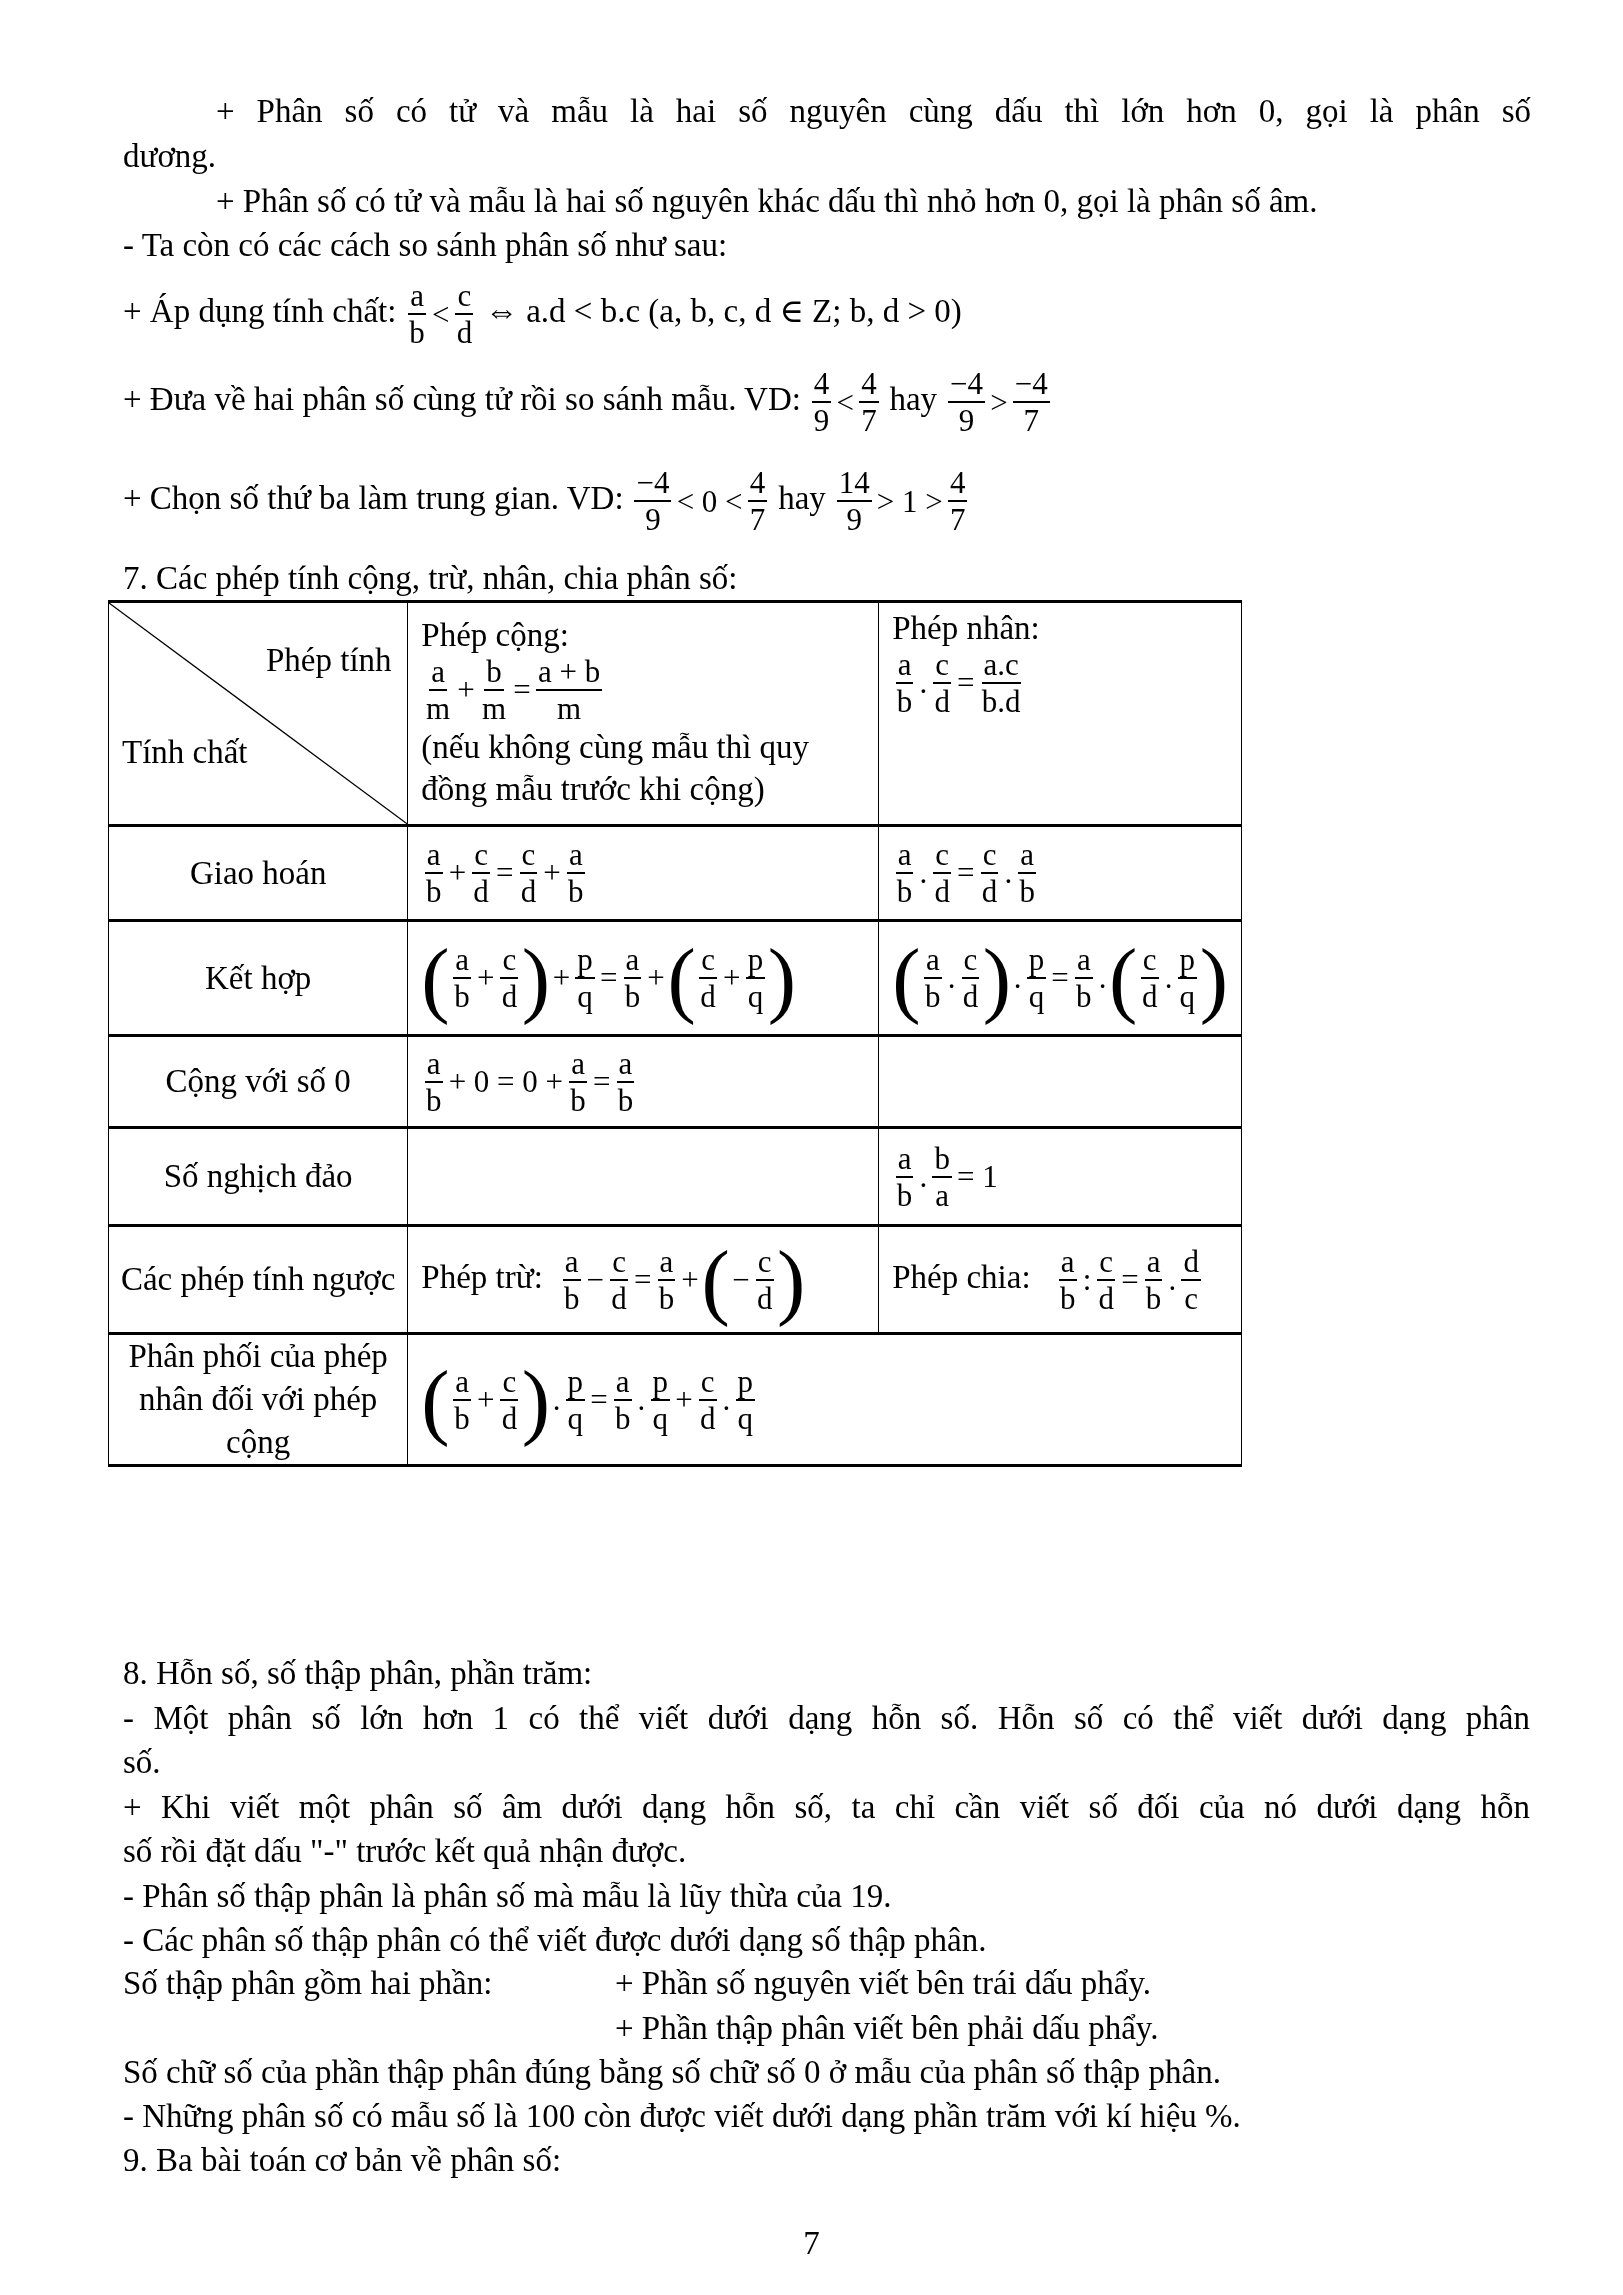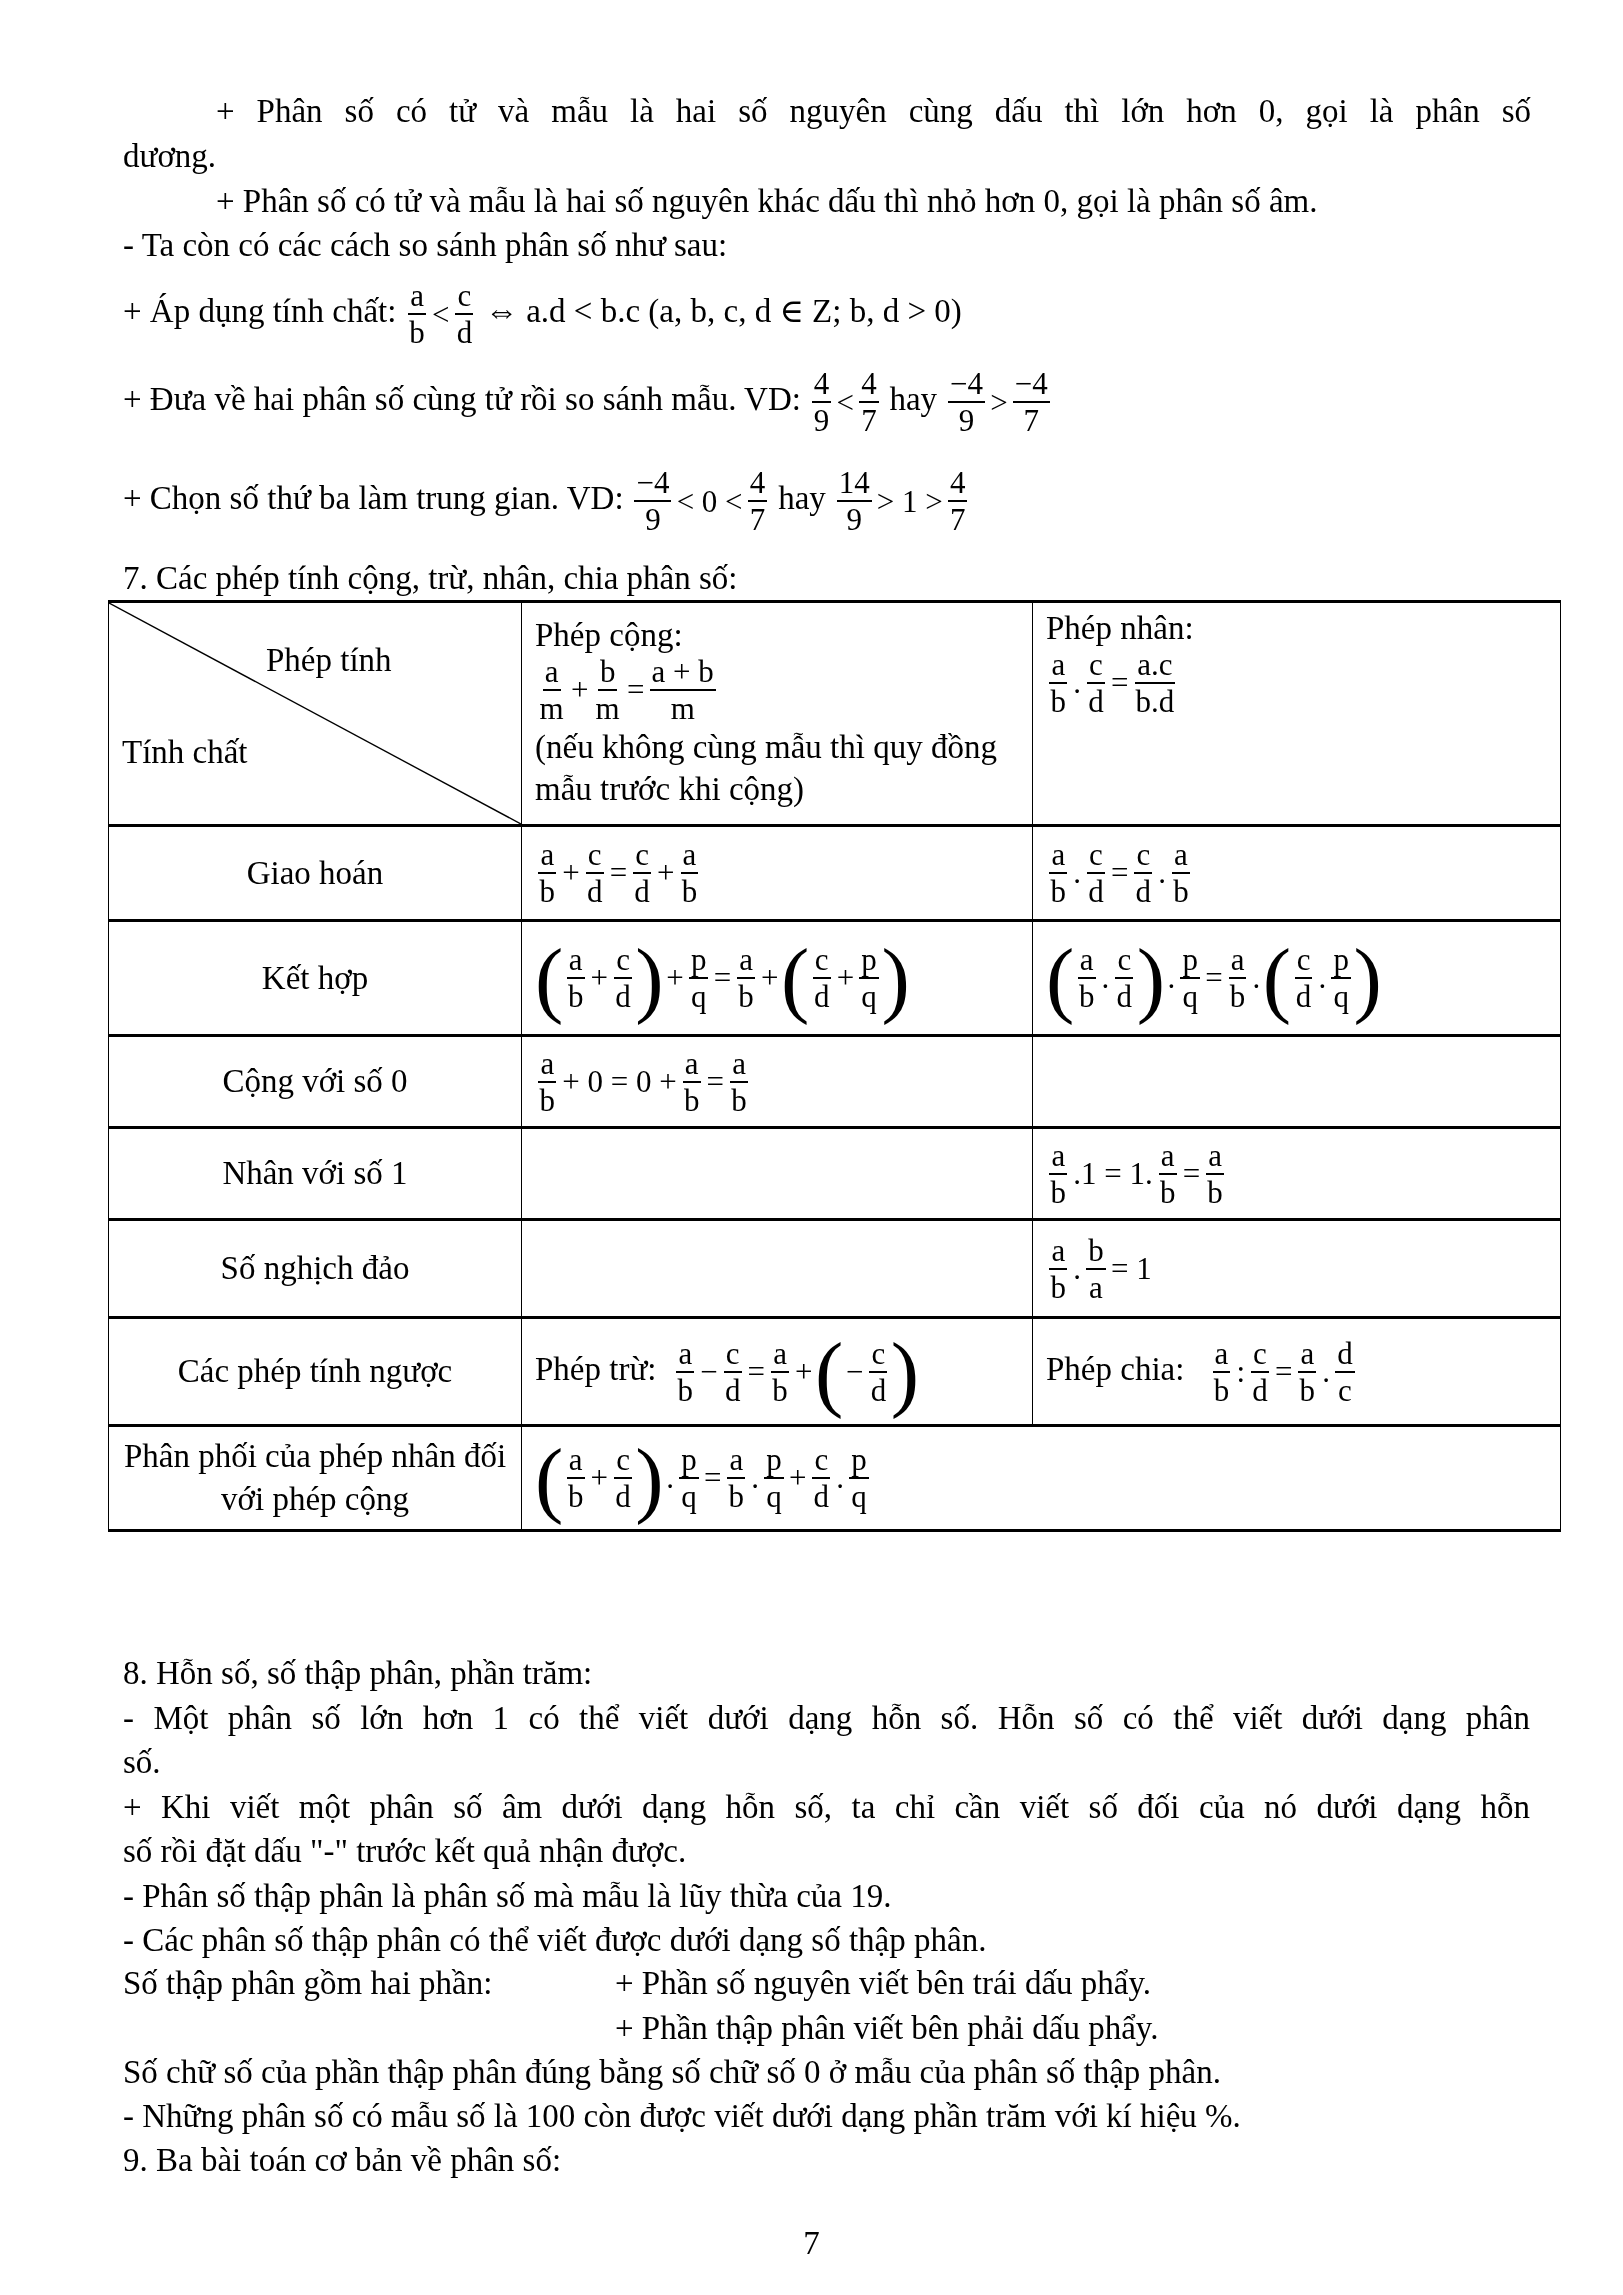--- a/index.html
+++ b/index.html
@@ -11,21 +11,21 @@
   .justify { width:1407px; text-align:justify; text-align-last:justify; white-space:normal; }
   
   .frac { display:inline-flex; flex-direction:column; align-items:center; vertical-align:middle;
           margin:0 2.6px; line-height:1; font-size:31px; }
   .frac .num, .frac .den { padding:0 2px; line-height:35px; }
   .frac .num { border-bottom:2px solid #000; }
   .op { display:inline-block; vertical-align:middle; margin:0 2.6px; font-size:31px; }
   .math { display:inline-flex; align-items:center; vertical-align:middle; }
 
   
-  table.ops { position:absolute; left:108px; top:600px; width:1453px; border-collapse:collapse;padding-left:39px; }
+  table.ops { position:absolute; left:108px; top:600px; width:1134px; border-collapse:collapse;padding-left:39px; }
   table.ops td { border-left:1.3px solid #000; border-right:1.3px solid #000; padding:0 13px;
                  font-size:33px; vertical-align:middle; }
   table.ops tr { border-top:3.9px solid #000; border-bottom:3.9px solid #000; }
   table.ops td.prop { text-align:center; width:399px; padding:0 6.5px; }
   table.ops td.c-add { width:484px; }
   .hdr-cell { position:relative; height:221px; padding:0 !important; }
   .hdr-cell svg { position:absolute; left:0; top:0; width:100%; height:100%; }
   .hdr-top { position:absolute; left:157px; top:39px; }
   .hdr-bot { position:absolute; left:13px; top:131px; }
   .center { text-align:left; }
@@ -273,40 +273,20 @@
               <span class="den">b</span>
             </span>
             <span class="op">=</span>
             <span class="frac">
               <span class="num">a</span>
               <span class="den">b</span>
             </span>
           </span></td>
     <td></td>
   </tr>
-  <tr style="height:92px;">
-    <td class="prop">Nhân với số 1</td>
-    <td></td>
-    <td><span class="math">
-            <span class="frac">
-              <span class="num">a</span>
-              <span class="den">b</span>
-            </span>
-            <span class="op">.1 = 1.</span>
-            <span class="frac">
-              <span class="num">a</span>
-              <span class="den">b</span>
-            </span>
-            <span class="op">=</span>
-            <span class="frac">
-              <span class="num">a</span>
-              <span class="den">b</span>
-            </span>
-          </span></td>
-  </tr>
   <tr style="height:98px;">
     <td class="prop">Số nghịch đảo</td>
     <td></td>
     <td><span class="math">
             <span class="frac">
               <span class="num">a</span>
               <span class="den">b</span>
             </span>
             <span class="op">.</span>
             <span class="frac">

